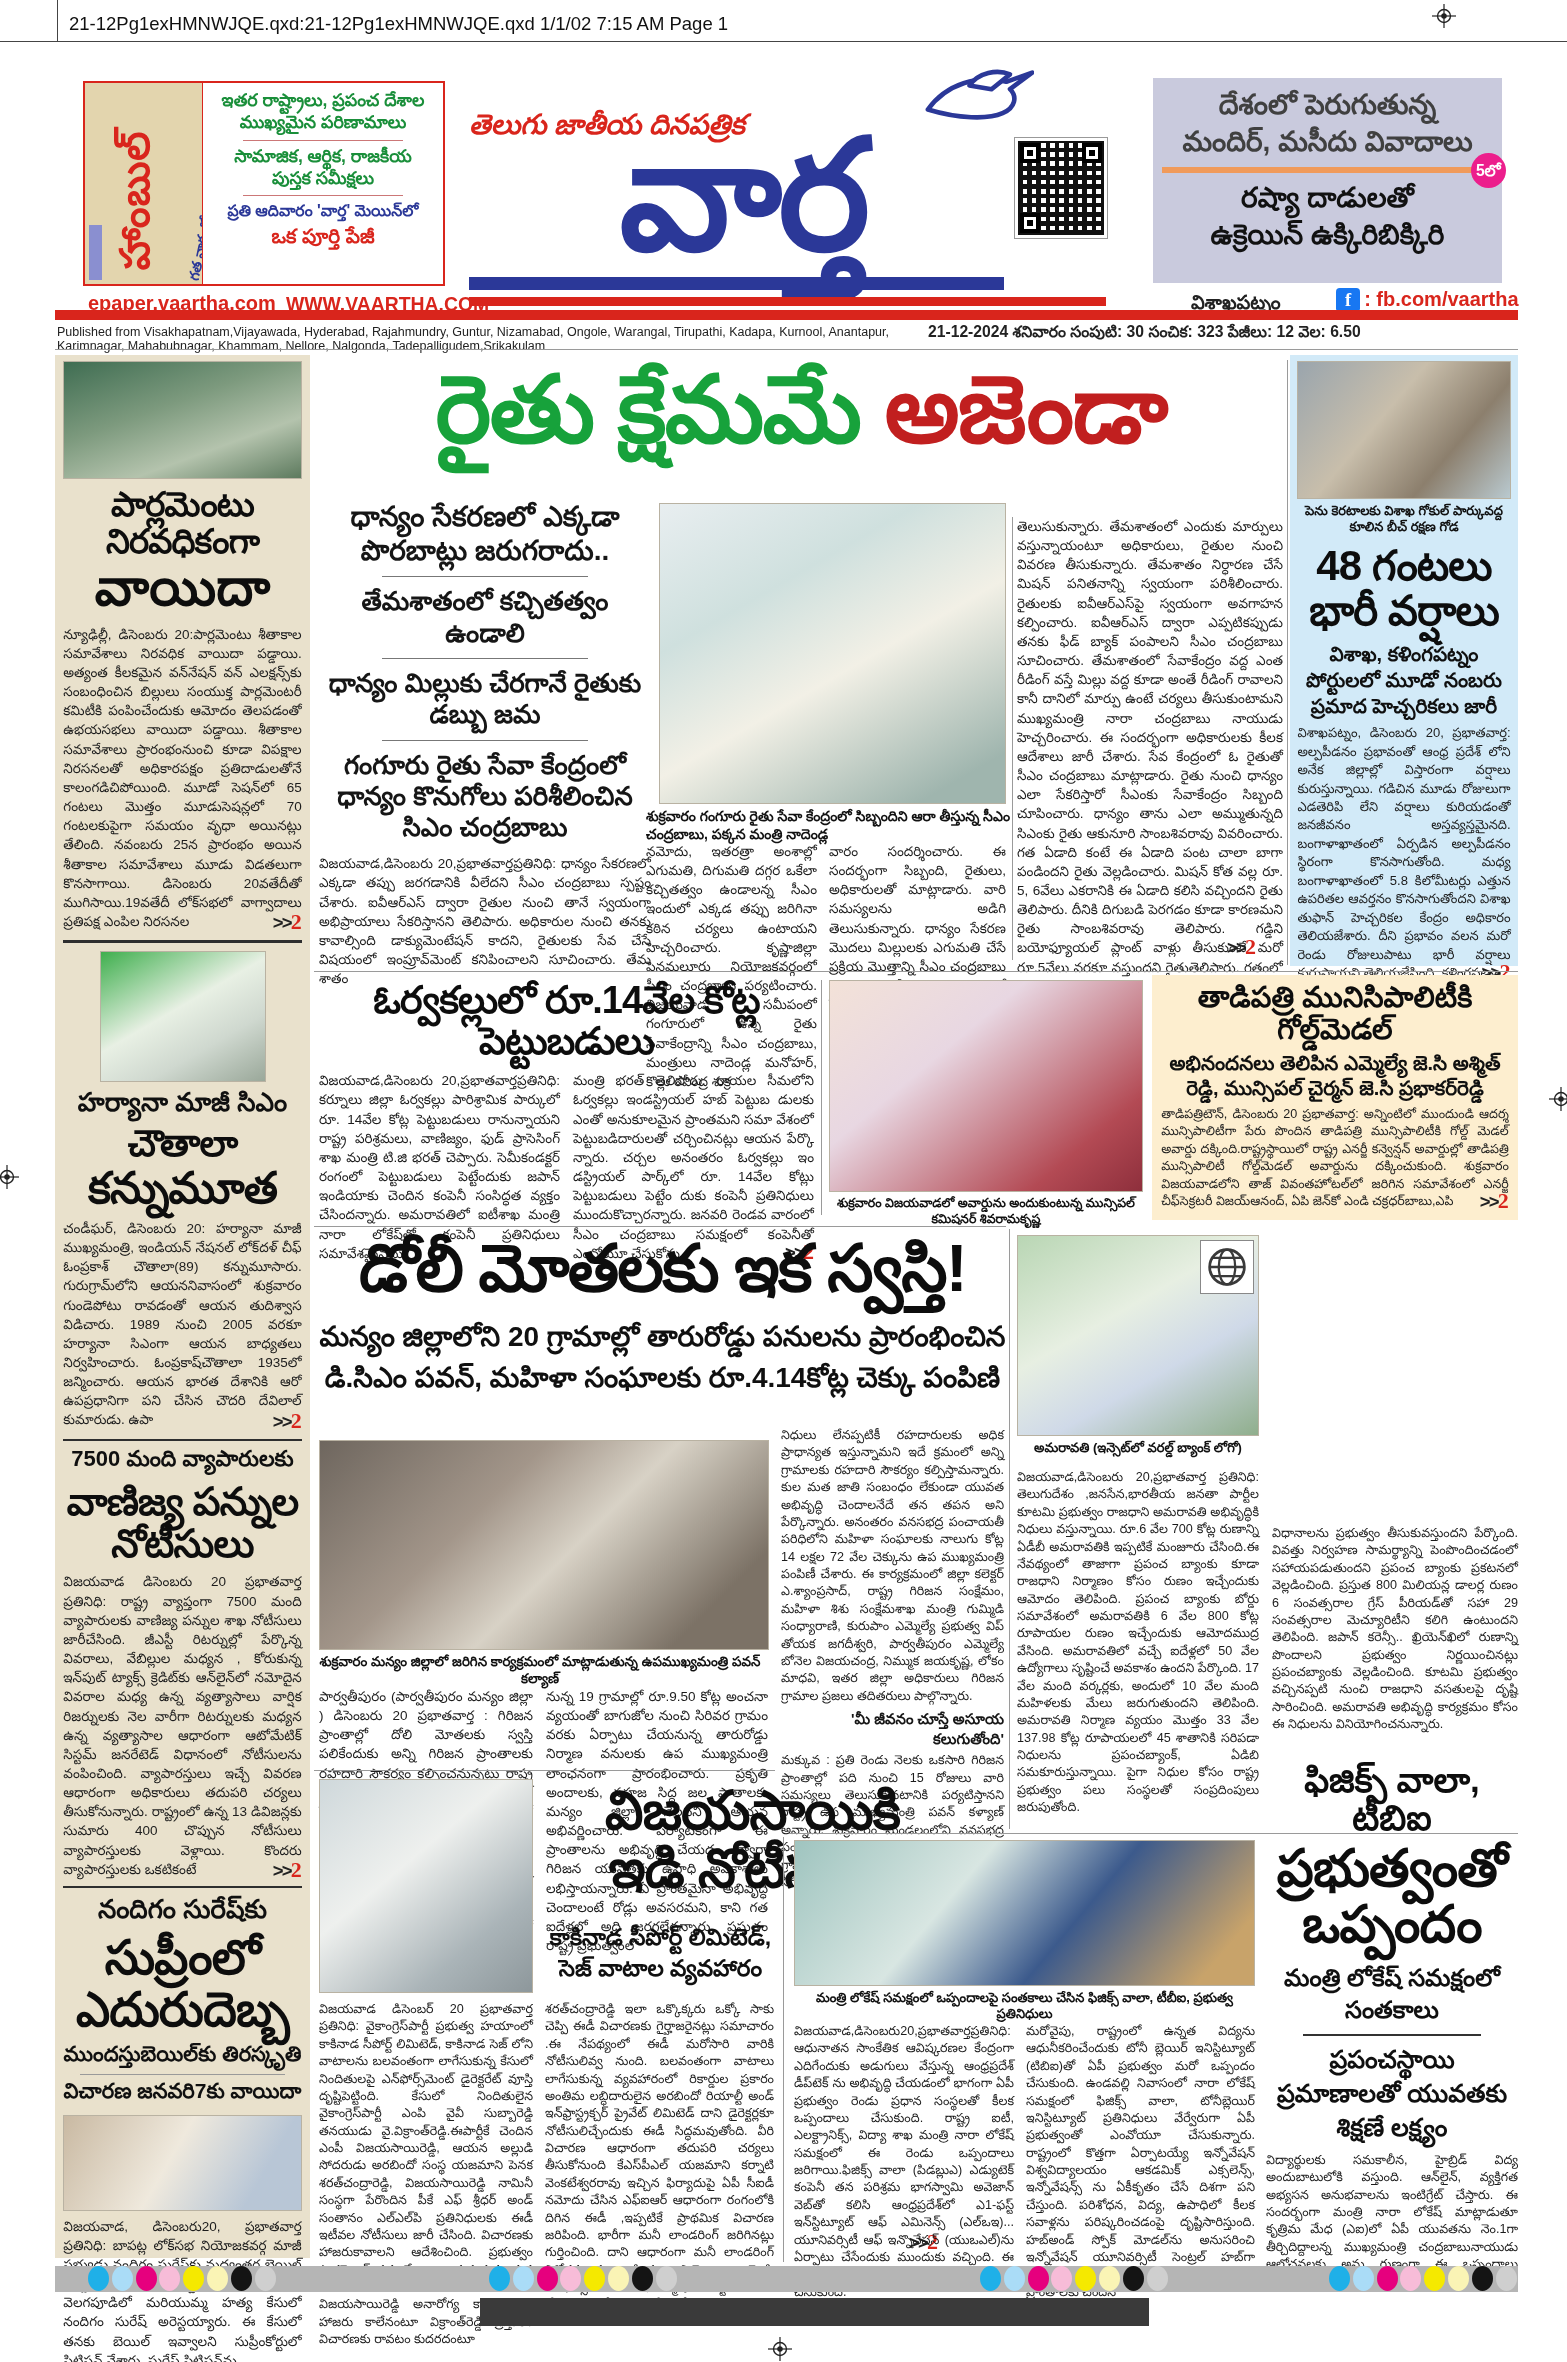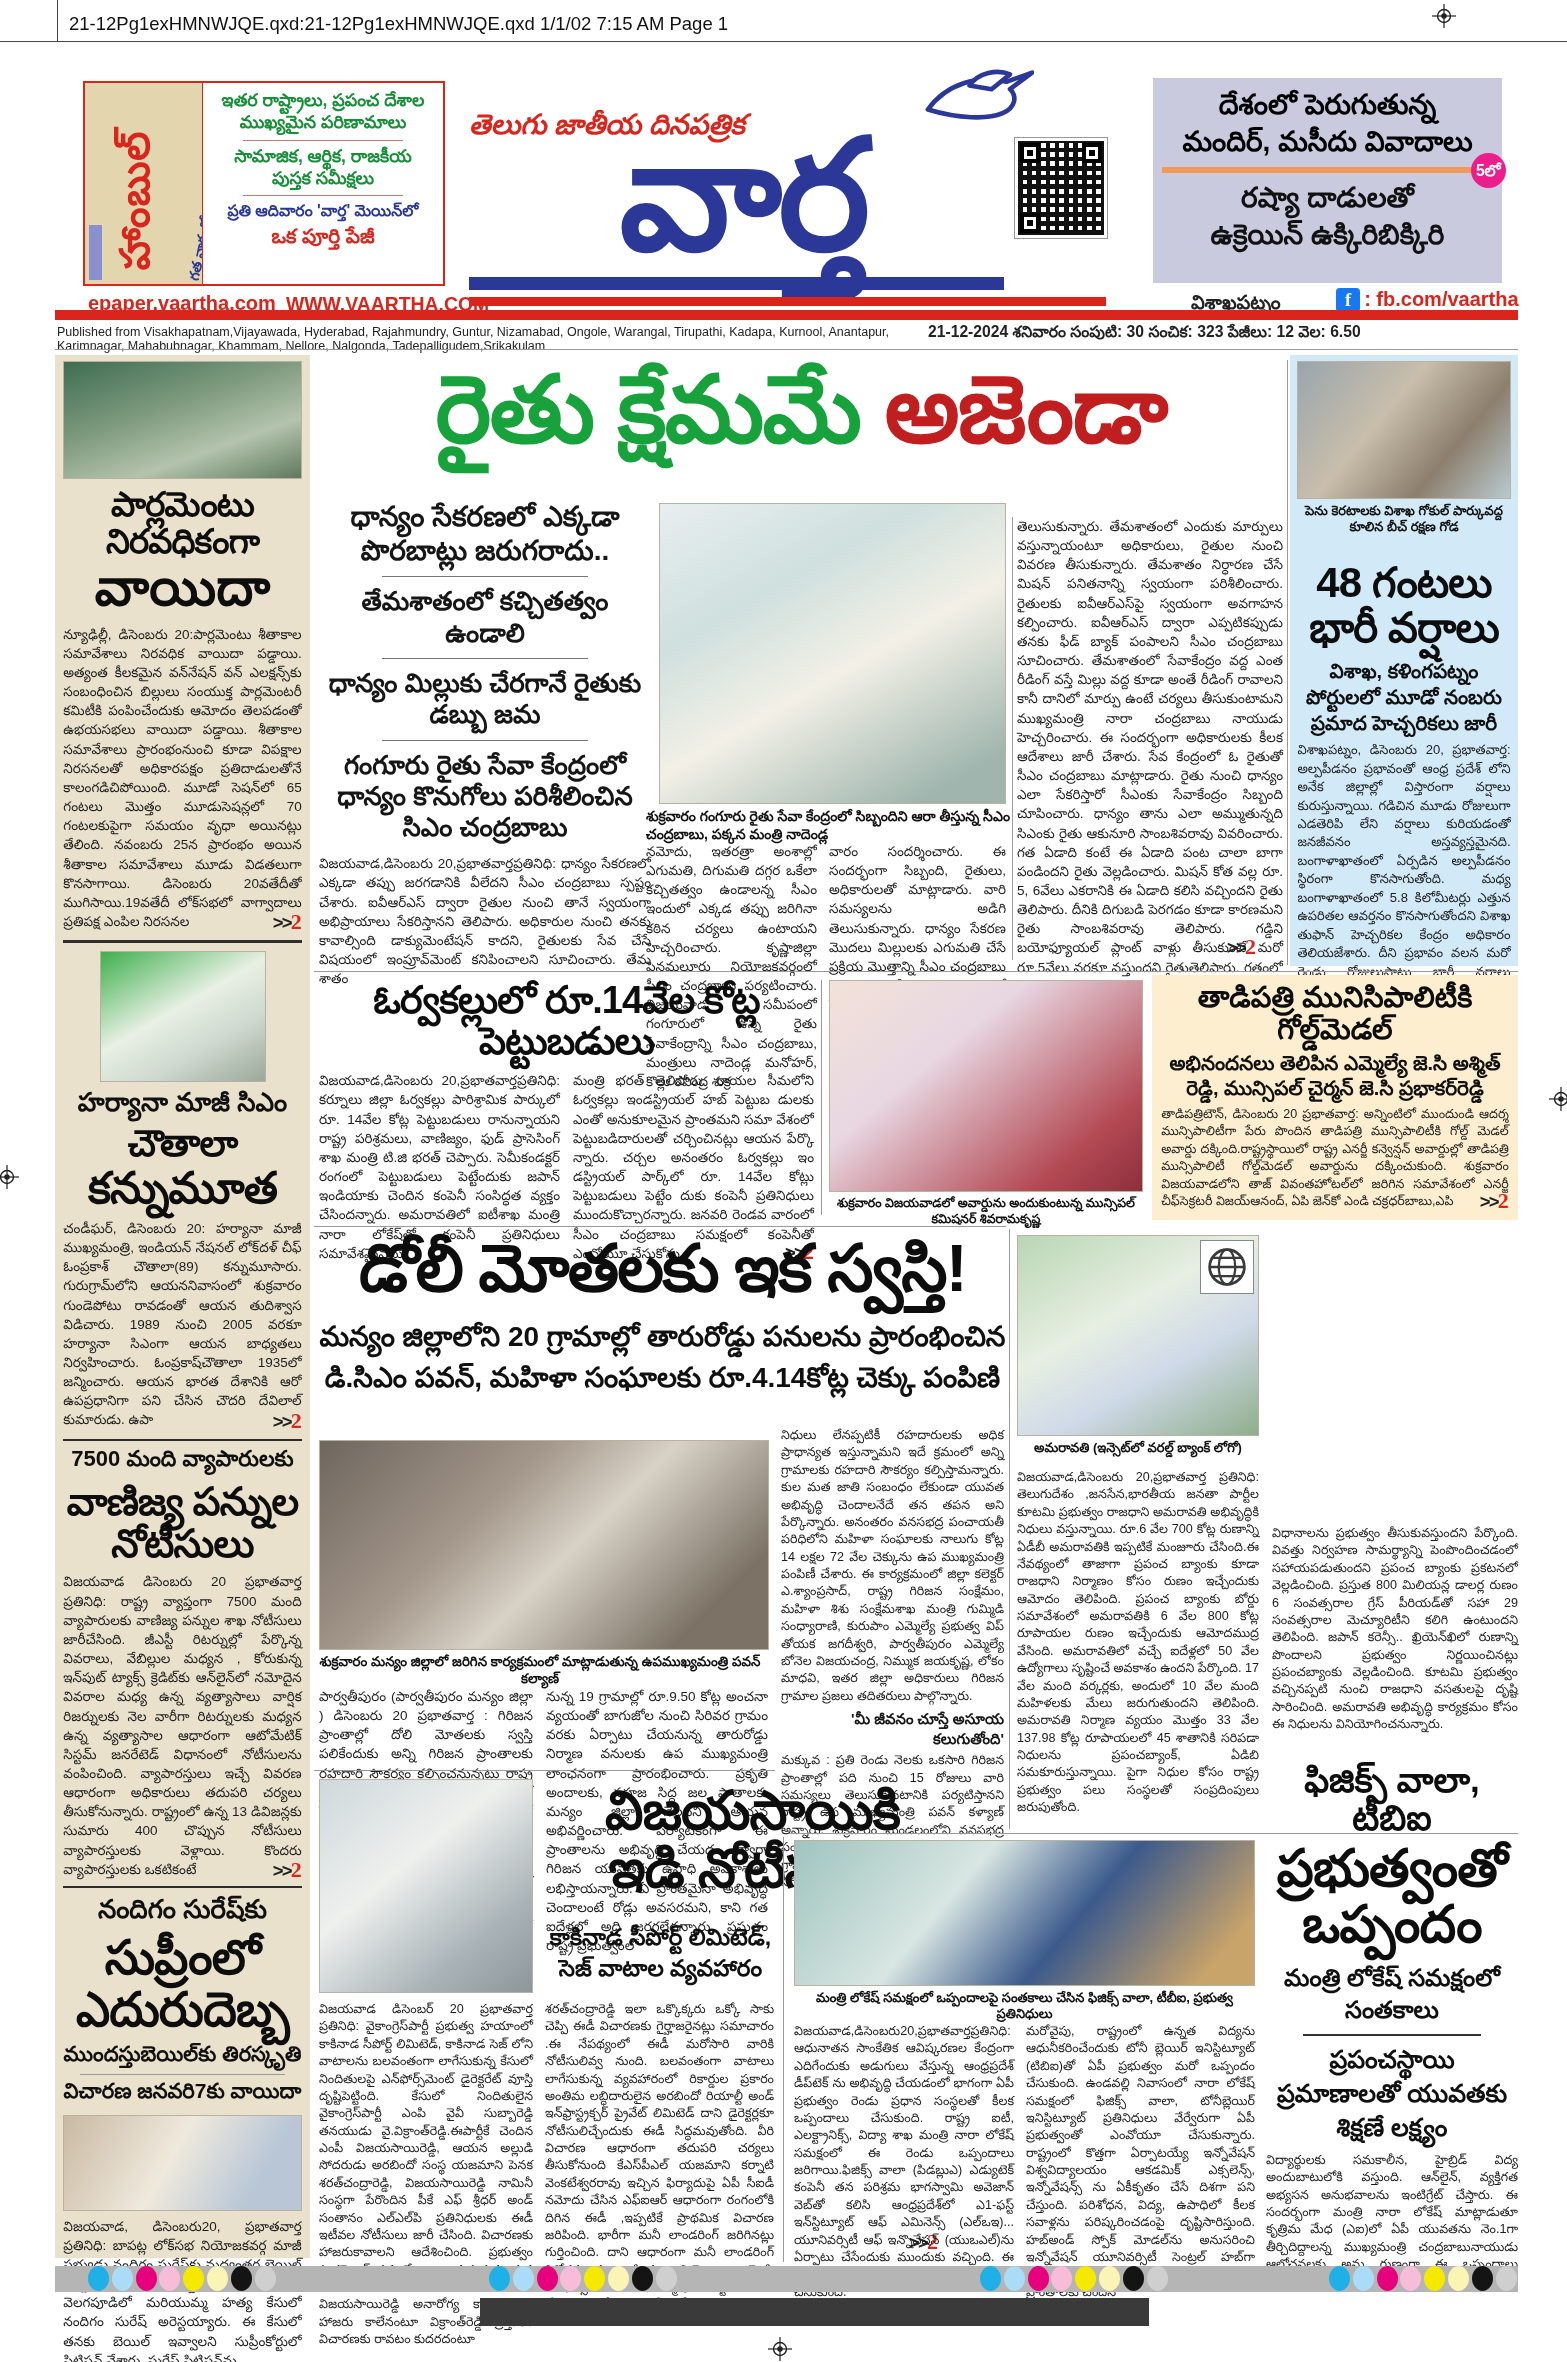--- a/index.html
+++ b/index.html
@@ -100,21 +100,21 @@
   <div class="abs" style="left:469px; top:277px; width:535px; height:13px; background:#2b3898;"></div>
   <div class="abs" style="left:469px; top:297px; width:637px; height:9.2px; background:#d9251c;"></div>
 
   <div class="qr abs" style="left:1015px; top:138px; width:92px; height:100px;">
     <div class="eye" style="left:1.8px; top:1.8px;"></div>
     <div class="eye" style="right:1.8px; top:1.8px;"></div>
     <div class="eye" style="left:1.8px; bottom:1.8px;"></div>
   </div>
 
   <div class="abs" style="left:1153px; top:78px; width:349px; height:205px; background:#c9cadd; padding:9.2px 5.5px 5.5px 5.5px; text-align:center;">
-    <div style="font-size:28px; font-weight:bold; color:#000000; line-height:1.3;">
+    <div style="font-size:28px; font-weight:bold; color:#404040; line-height:1.3;">
       <div>దేశంలో పెరుగుతున్న</div>
       <div>మందిర్, మసీదు వివాదాలు</div>
     </div>
     <div style="position:relative; height:5.5px; background:#f09a5a; margin:7.4px 3.7px;">
       <div style="position:absolute; right:-13px; top:-14.8px; width:35px; height:35px; border-radius:50%; background:#ec1e8c; color:#fff; font-size:15.7px; font-weight:bold; line-height:35px;">5లో</div>
     </div>
     <div style="font-size:28px; font-weight:bold; color:#111; line-height:1.3;">
       <div>రష్యా దాడులతో</div>
       <div>ఉక్రెయిన్ ఉక్కిరిబిక్కిరి</div>
     </div>
@@ -201,21 +201,21 @@
   <div class="abs" style="left:1227px; top:934px;">
     <span class="arr jump" style="float:none;"><span class="arr">&gt;&gt;</span><span class="pg">2</span></span>
   </div>
 
   <div class="abs" style="left:1290px; top:355px; width:228px; height:611px; background:#d2eaf8; padding:5.5px 7.4px;">
     <div class="photo" style="height:138px; background:linear-gradient(130deg,#9aa5ad,#c8beab 40%,#8c7f6d 70%,#b9c9cf);"></div>
     <div class="caption" style="margin-top:4.6px; font-size:13px;">
       <div>పెను కెరటాలకు విశాఖ గోకుల్ పార్కువద్ద</div>
       <div>కూలిన బీచ్ రక్షణ గోడ</div>
     </div>
-    <div class="headline" style="margin-top:24px;">
+    <div class="headline" style="margin-top:7px;">
       <div style="font-size:42px;">48 గంటలు</div>
       <div style="font-size:42px;">భారీ వర్షాలు</div>
     </div>
     <div class="kicker" style="font-size:20px; margin-top:7.4px; line-height:1.3;">
       <div>విశాఖ, కళింగపట్నం</div>
       <div>పోర్టులలో మూడో నంబరు</div>
       <div>ప్రమాద హెచ్చరికలు జారీ</div>
     </div>
     <div class="body-text" style="margin-top:5.5px; font-size:13px;">విశాఖపట్నం, డిసెంబరు 20, ప్రభాతవార్త: అల్పపీడనం ప్రభావంతో ఆంధ్ర ప్రదేశ్ లోని అనేక జిల్లాల్లో విస్తారంగా వర్షాలు కురుస్తున్నాయి. గడిచిన మూడు రోజులుగా ఎడతెరిపి లేని వర్షాలు కురియడంతో జనజీవనం అస్తవ్యస్తమైనది. బంగాళాఖాతంలో ఏర్పడిన అల్పపీడనం స్థిరంగా కొనసాగుతోంది. మధ్య బంగాళాఖాతంలో 5.8 కిలోమీటర్లు ఎత్తున ఉపరితల ఆవర్తనం కొనసాగుతోందని విశాఖ తుఫాన్ హెచ్చరికల కేంద్రం అధికారం తెలియజేశారు. దీని ప్రభావం వలన మరో రెండు రోజులుపాటు భారీ వర్షాలు కురుస్తాయని తెలియజేసింది. కళింగపట్నం</div>
     <div class="jump" style="margin-top:-24px;"><span class="arr">&gt;&gt;</span><span class="pg">2</span></div>

